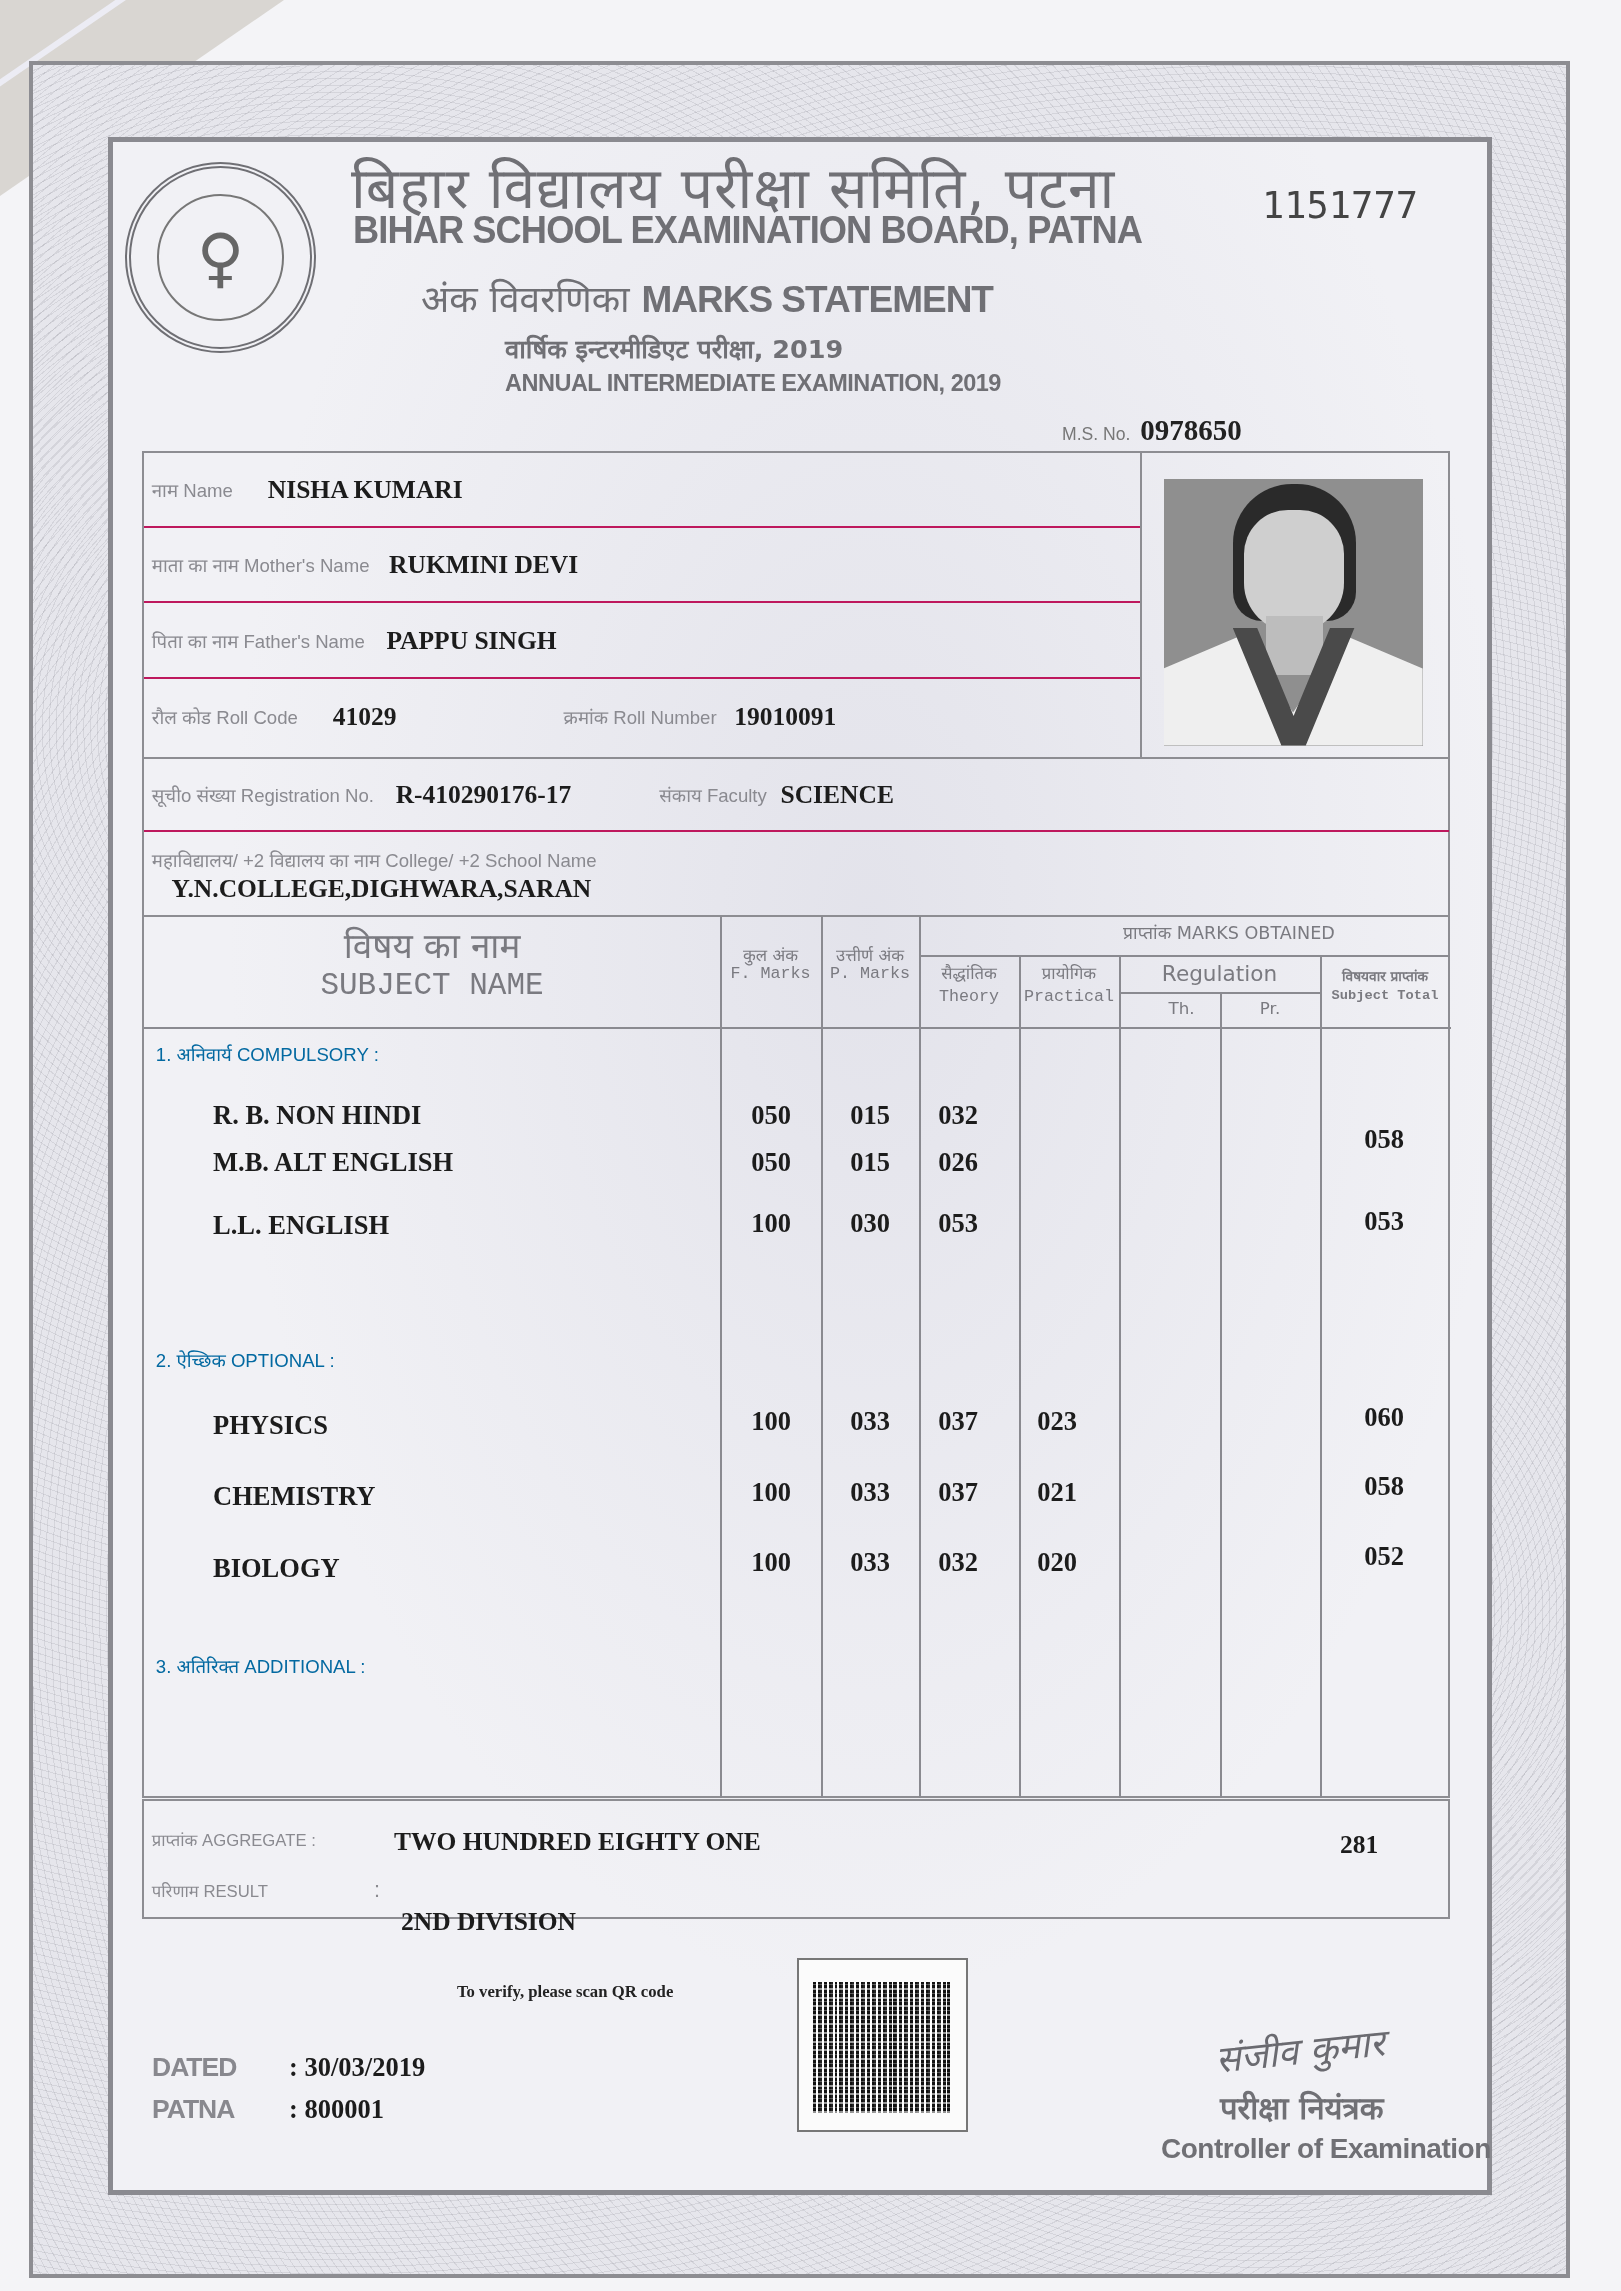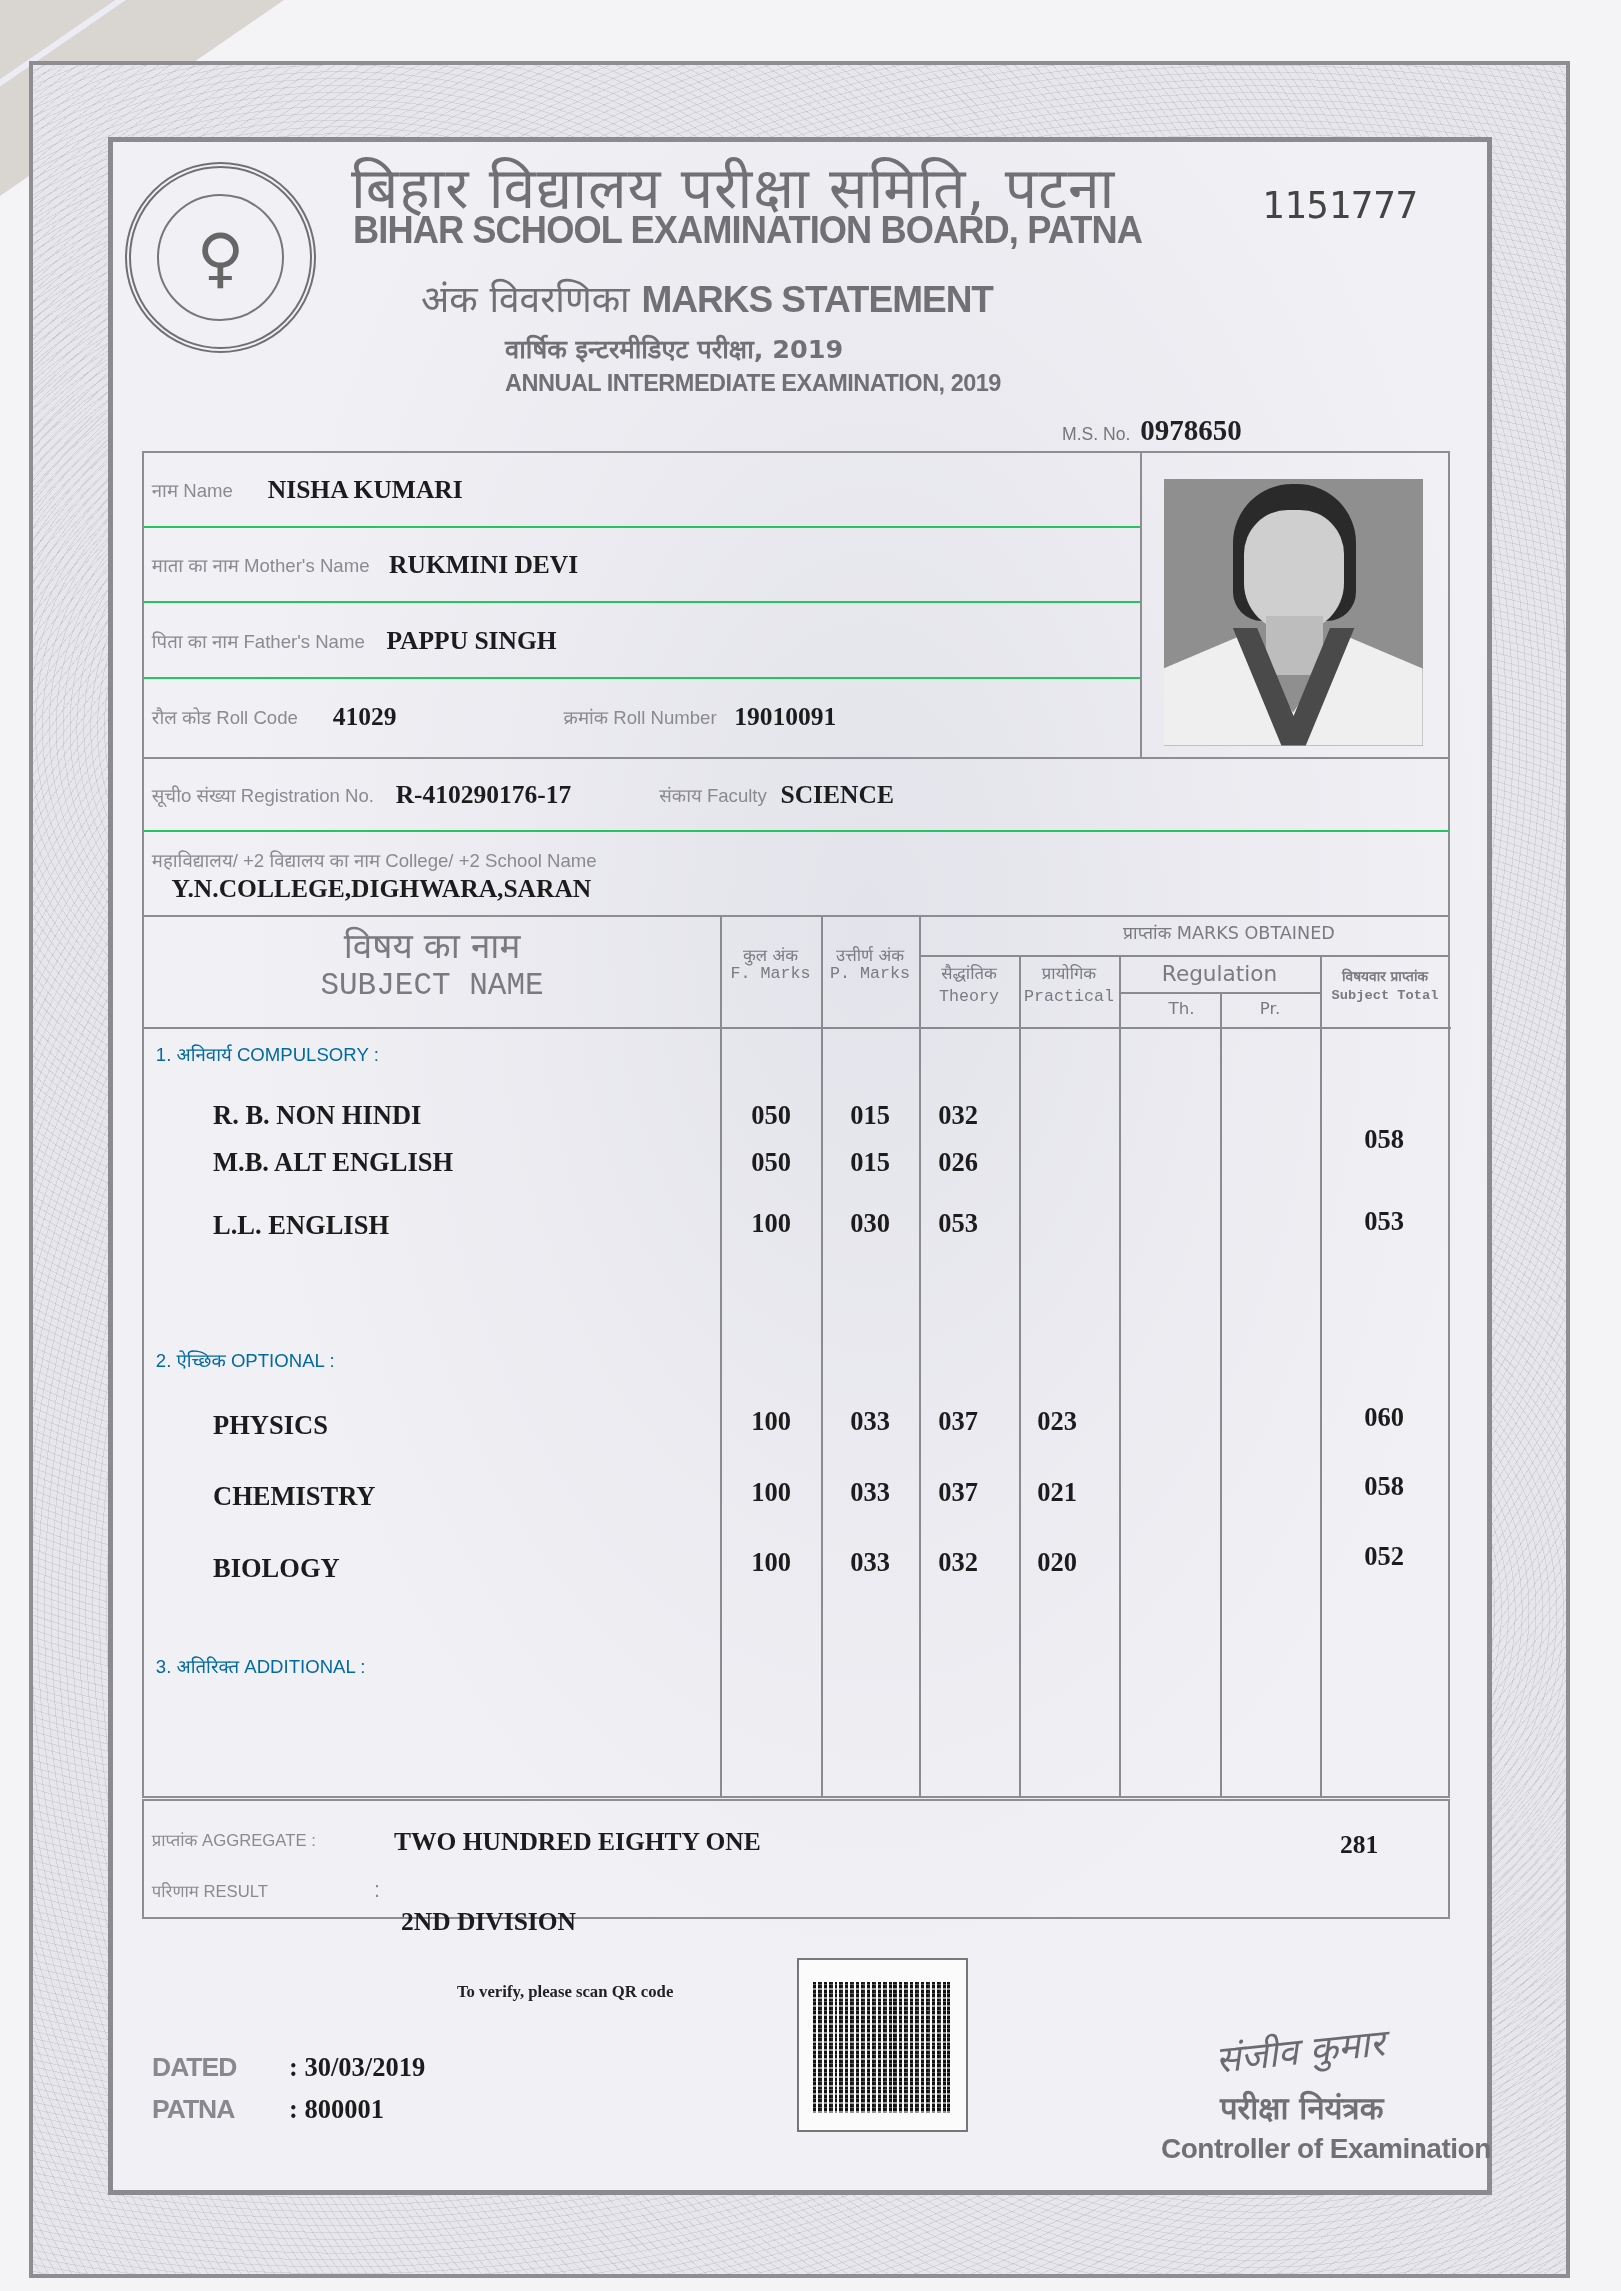--- a/index.html
+++ b/index.html
@@ -73,21 +73,21 @@
   .msno .lbl { font-family:"Liberation Sans", sans-serif; font-weight:normal; font-size:17.6px; color:#777; margin-right:9.8px; }
 
   .lbl { font-family:"Liberation Sans", sans-serif; font-size:18.6px; color:#8a8a90; }
   .val { font-family:"Liberation Serif", serif; font-weight:bold; font-size:25.5px; color:#1c1c1c; }
 
   .info-box {
     position:absolute; left:142px; top:451px; width:1308px; height:466px;
     border:2px solid #8d8d92; box-sizing:border-box;
   }
   .info-row {
-    position:absolute; left:0; height:75px; border-bottom:2px solid #22c55e;
+    position:absolute; left:0; height:75px; border-bottom:2px solid #be185d;
     box-sizing:border-box; display:flex; align-items:center; padding-left:7.8px;
   }
   .info-row .lbl { margin-right:35px; }
   .photo-cell {
     position:absolute; left:996px; top:0; width:311px; height:306px;
     border-left:2px solid #8d8d92; box-sizing:border-box;
   }
   .photo {
     position:absolute; left:21.6px; top:25.5px; width:259px; height:267px;
     background:#8f8f8f; overflow:hidden;

